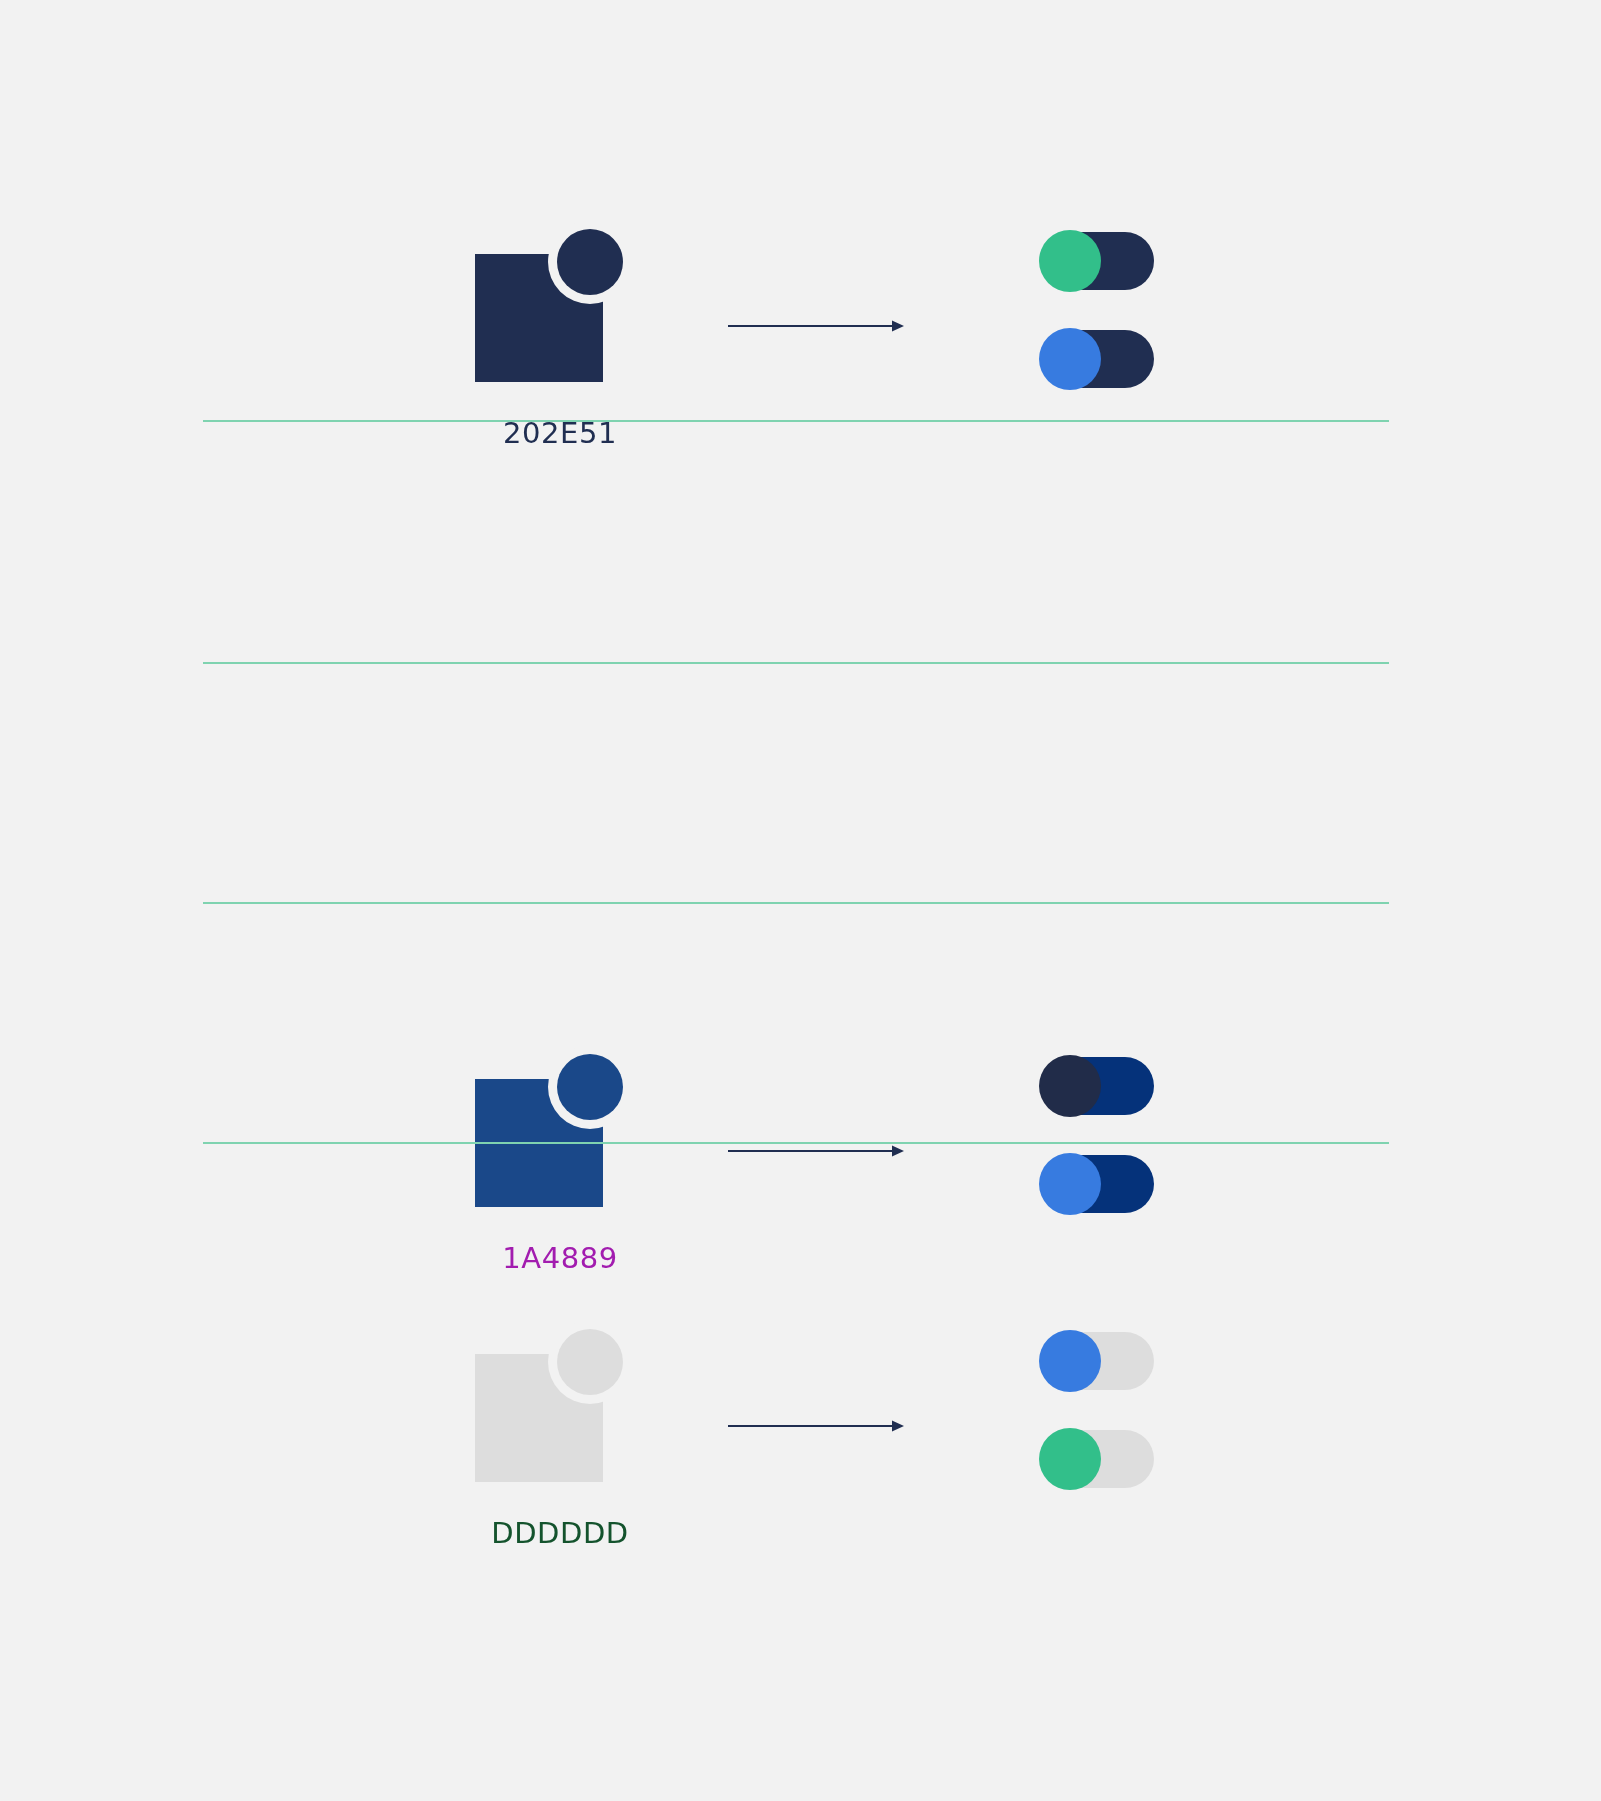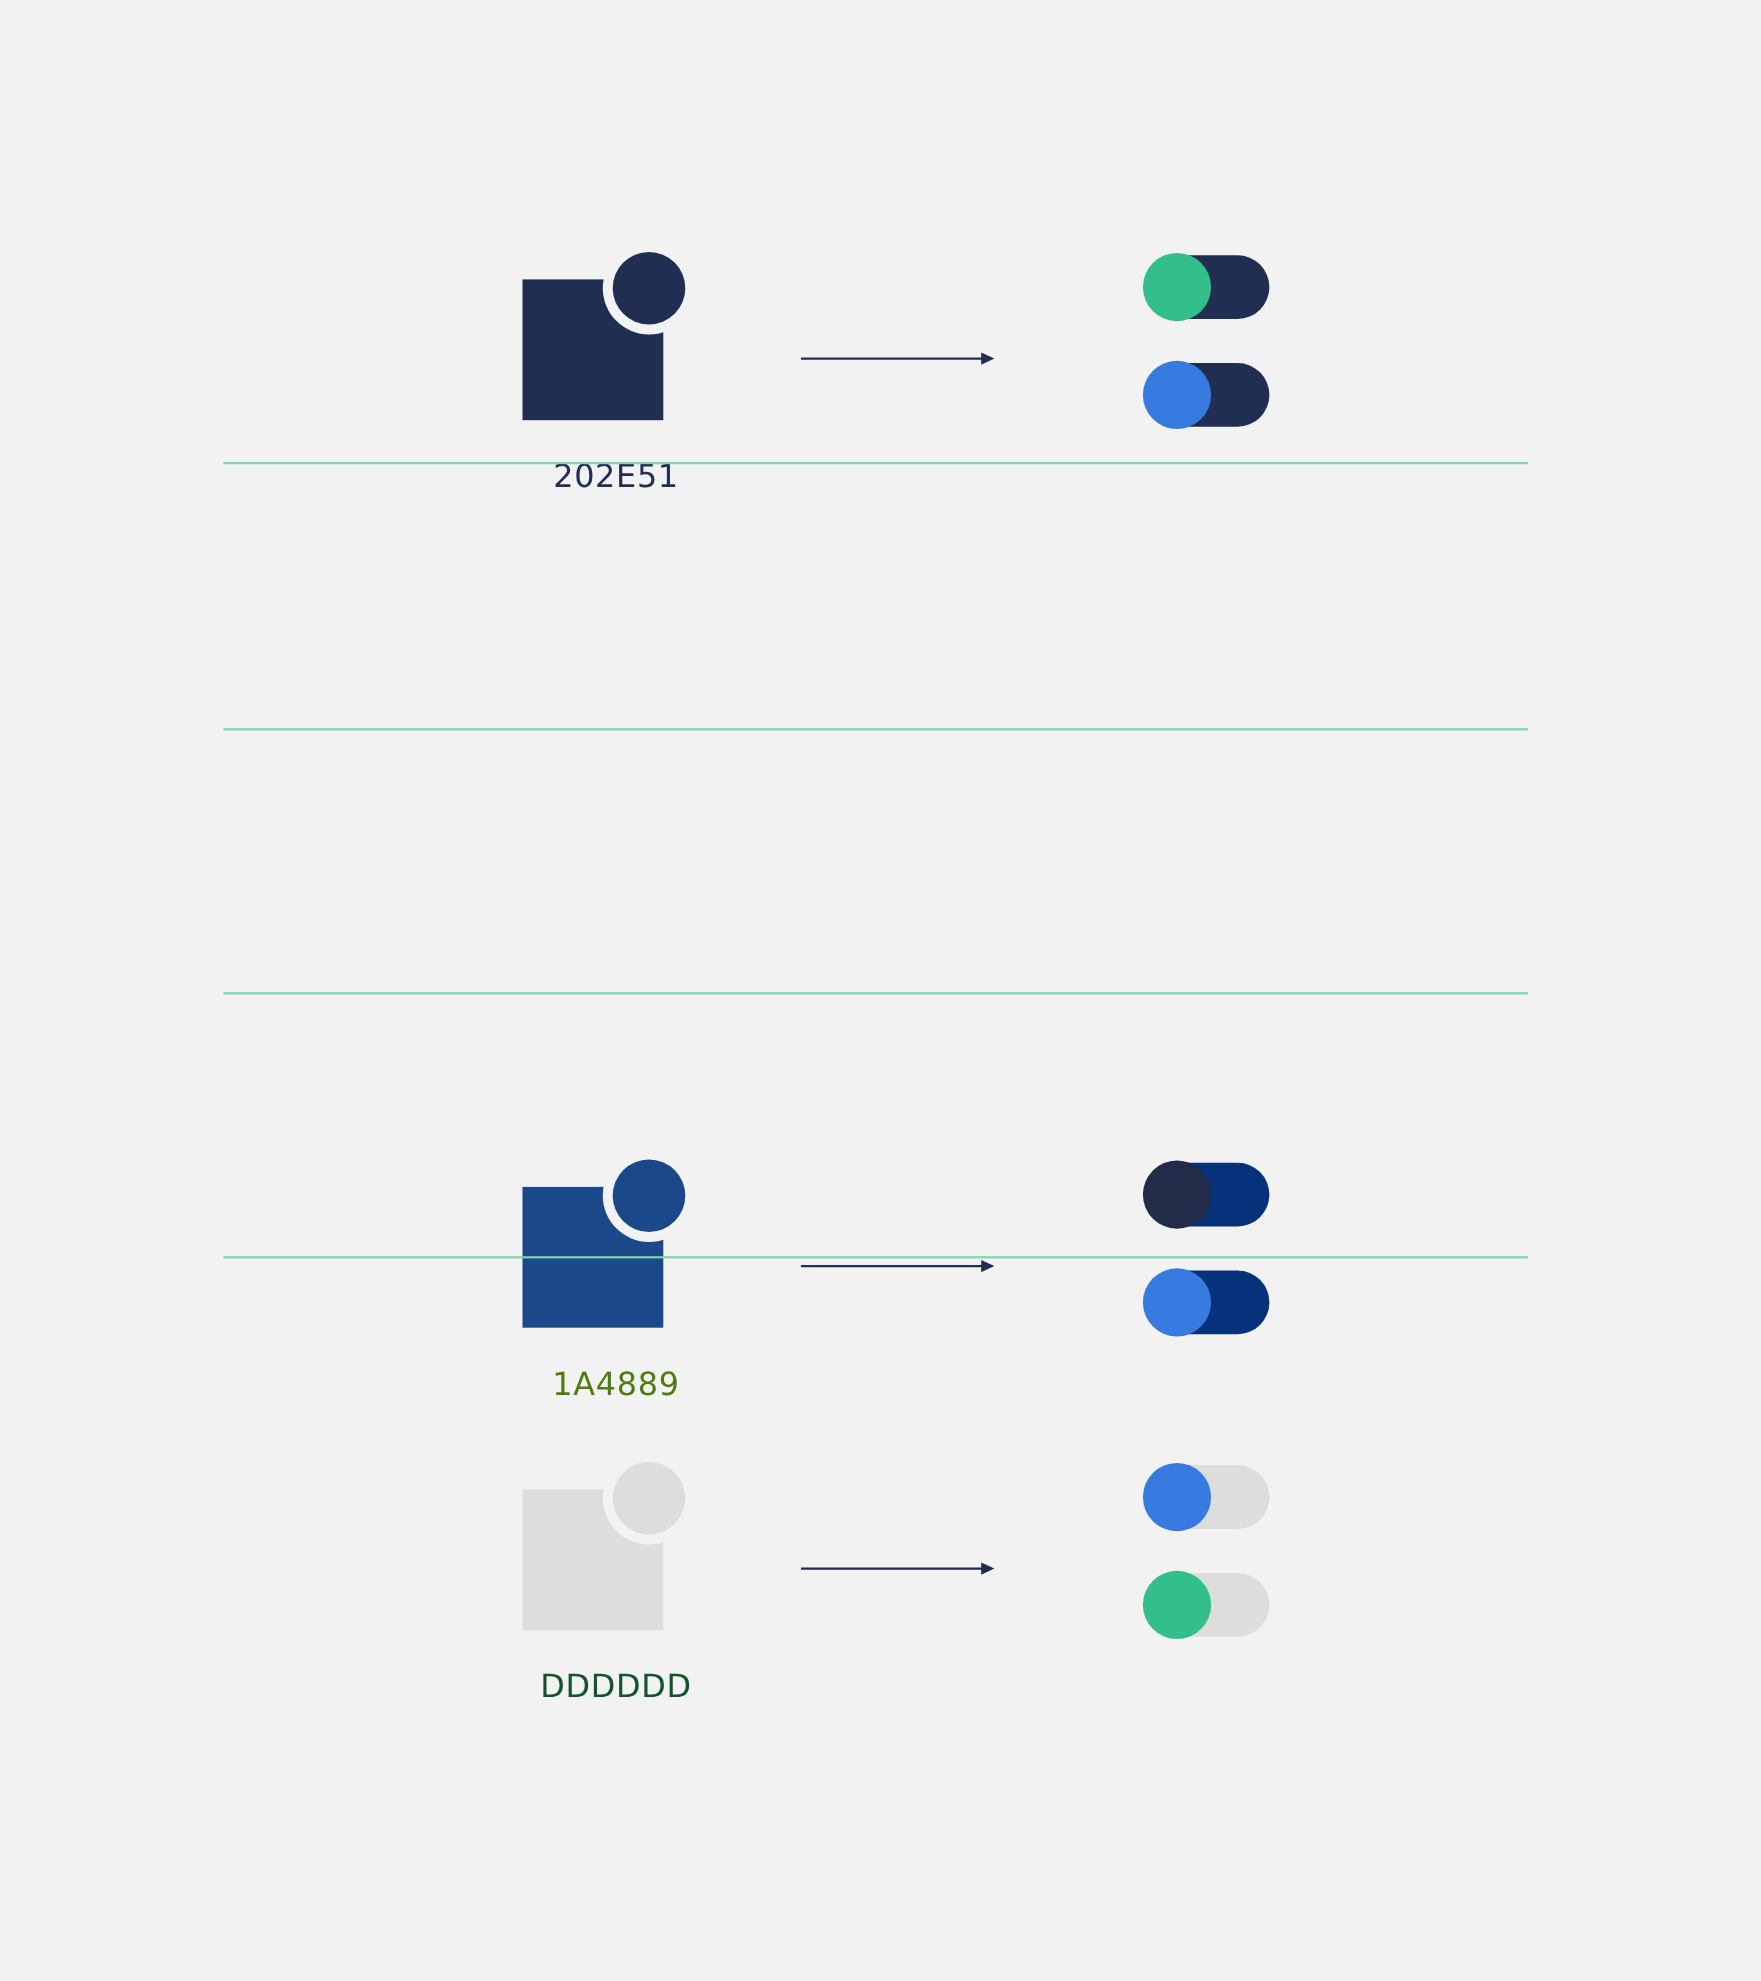--- a/index.html
+++ b/index.html
@@ -154,21 +154,21 @@
           <div class="toggle-track" style="background: rgb(32, 46, 81);"></div>
           <div class="toggle-knob" style="background: rgb(55, 123, 224);"></div>
         </div>
       </div>
     </div>
     <div class="palette-row" style="top: 1025px;">
       <div class="swatch-group">
         <div class="swatch-square" style="background: rgb(26, 72, 137);"></div>
         <div class="swatch-ring" style="background: rgb(242, 242, 242);"></div>
         <div class="swatch-circle" style="background: rgb(26, 72, 137);"></div>
-        <div class="swatch-label" style="color: #4d7c0f;">1A4889</div>
+        <div class="swatch-label" style="color: #a21caf;">1A4889</div>
       </div>
       <div class="row-arrow"><svg width="176" height="14" viewBox="0 0 176 14">
           <line x1="0" y1="7" x2="166" y2="7" stroke="#202E51" stroke-width="2"></line>
           <polygon points="164,1.5 176,7 164,12.5" fill="#202E51"></polygon>
         </svg></div>
       <div class="toggle-stack">
         <div class="toggle-switch first">
           <div class="toggle-track" style="background: rgb(5, 50, 122);"></div>
           <div class="toggle-knob" style="background: rgb(33, 44, 73);"></div>
         </div>

